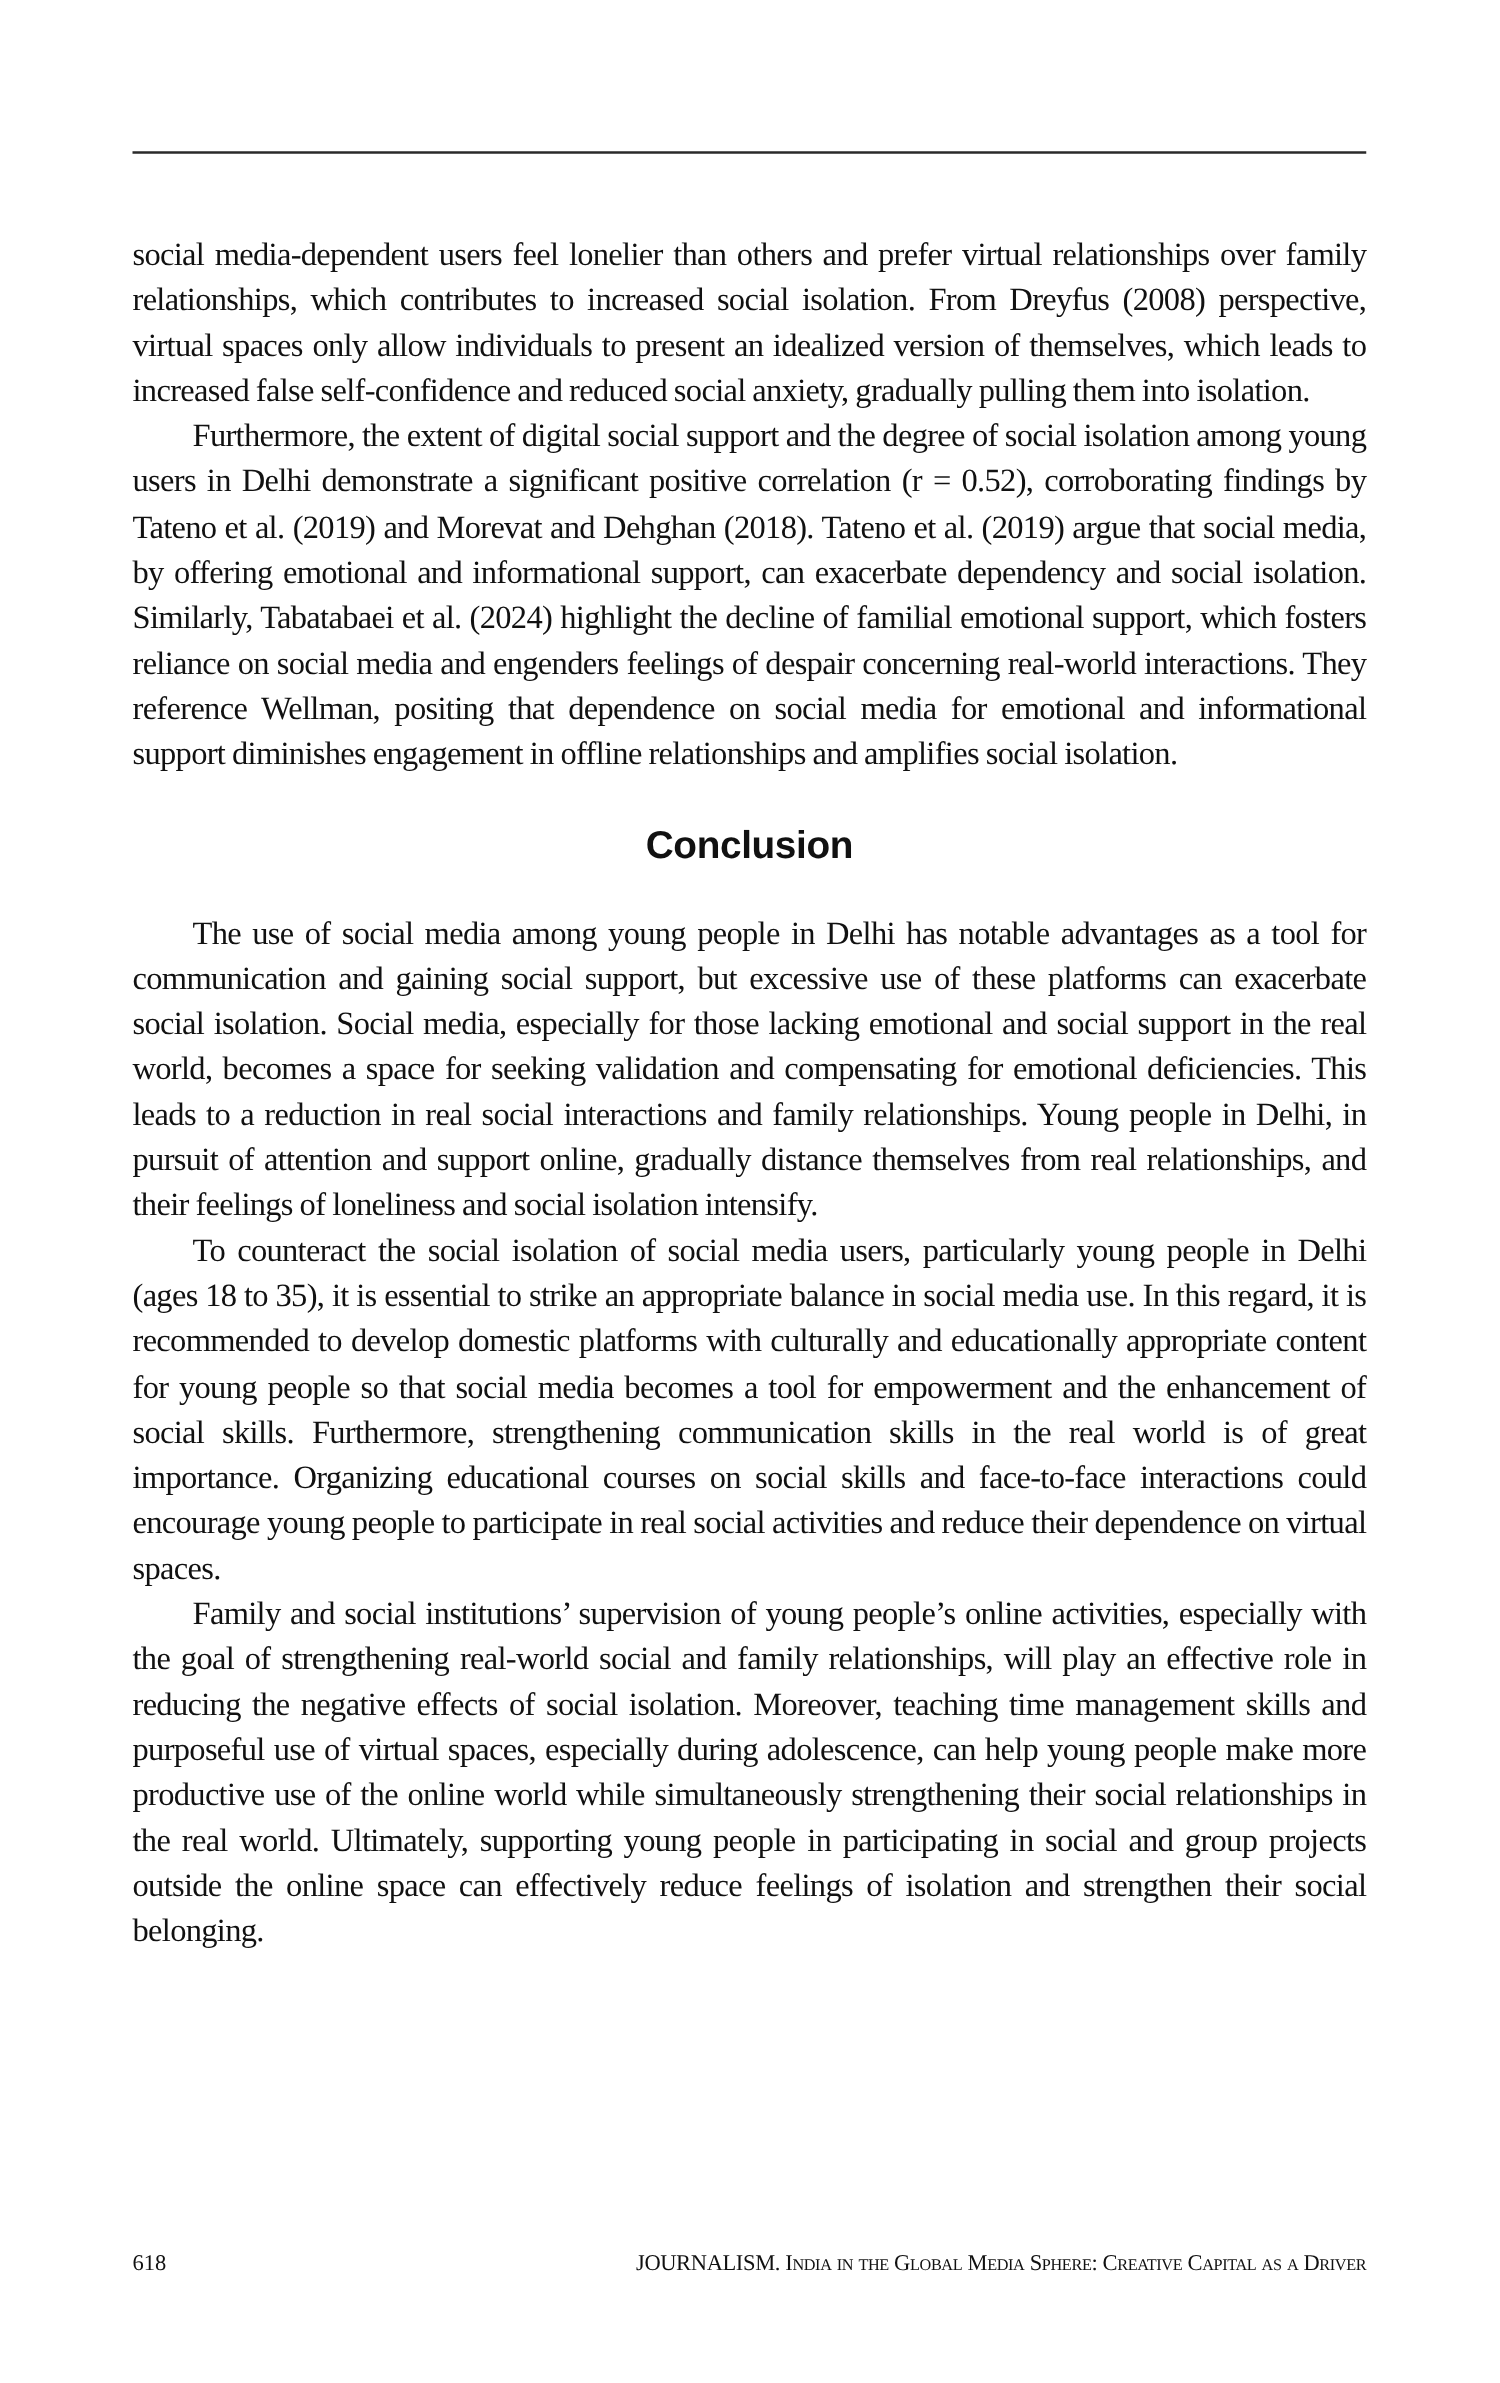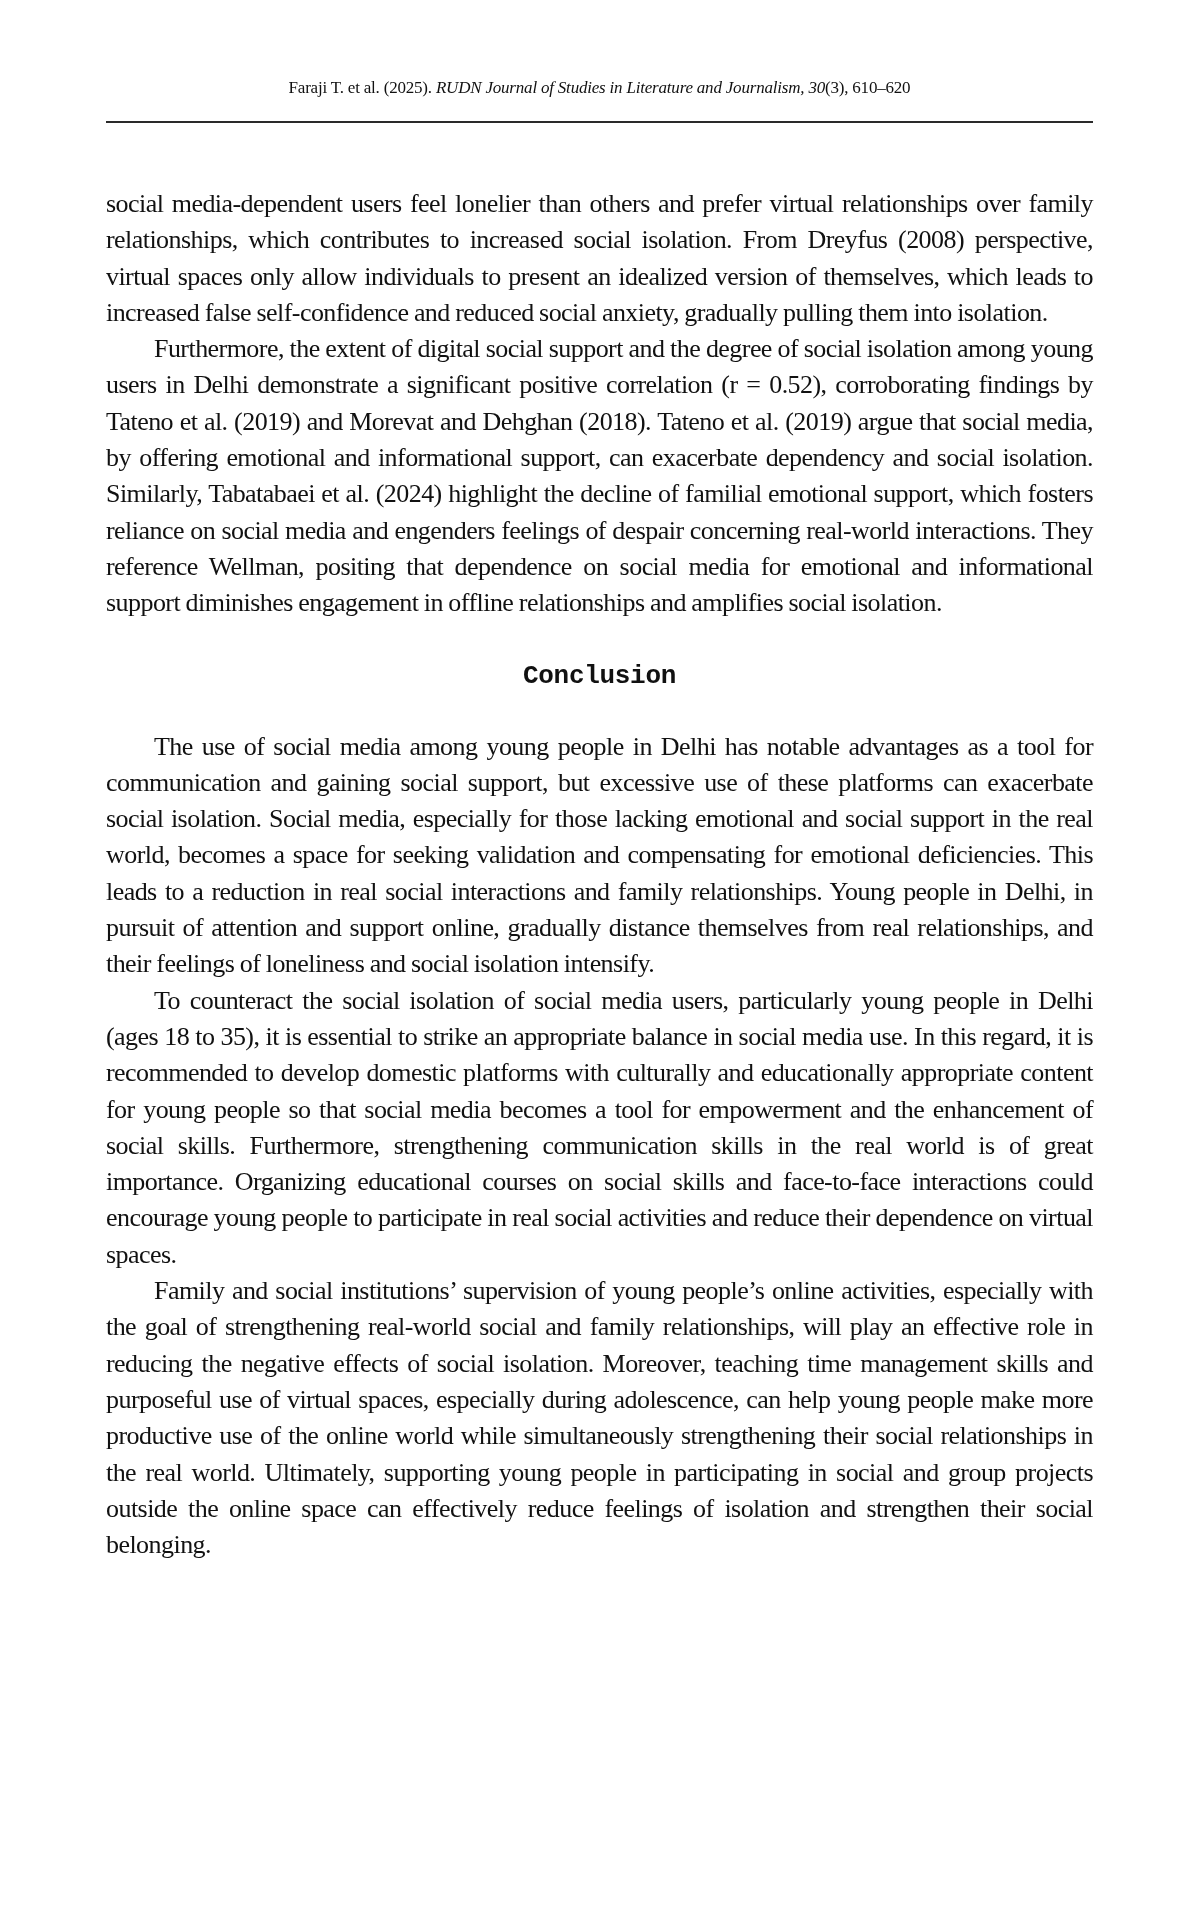--- a/index.html
+++ b/index.html
@@ -55,23 +55,23 @@
       margin-top: 40px;
     }
     .body-text p {
       margin: 0;
       text-indent: 0;
     }
     .body-text p.indent { text-indent: 48px; }
     .section-heading {
       margin: 37px 0 36px 0;
       text-align: center;
-      font-family: Liberation Mono, monospace;
+      font-family: Liberation Sans, sans-serif;
       font-weight: bold;
-      font-size: 26px;
+      font-size: 31px;
       line-height: 34px;
       letter-spacing: -0.3px;
     }
     .footer {
       position: absolute;
       top: 1795px;
       left: 0;
       width: 987px;
       height: 30px;
       font-size: 18px;
@@ -88,31 +88,32 @@
       top: 0;
       font-variant: small-caps;
       letter-spacing: -0.3px;
     }
   </style>
 </head>
 <body>
 
 <div class="page">
 
-  <div class="running-head">
-    <span>Faraji T. et al. (2025). </span><span class="journal-name">RUDN Journal of Studies in Literature and Journalism,</span><span class="volume"> 30</span><span>(3), 610–620</span>
-  </div>
 
   <div class="head-rule"></div>
 
   <div class="body-text">
     <p>social media-dependent users feel lonelier than others and prefer virtual relationships over family relationships, which contributes to increased social isolation. From Dreyfus (2008) perspective, virtual spaces only allow individuals to present an idealized version of themselves, which leads to increased false self-confidence and reduced social anxiety, gradually pulling them into isolation.</p>
     <p class="indent">Furthermore, the extent of digital social support and the degree of social isolation among young users in Delhi demonstrate a significant positive correlation (r = 0.52), corroborating findings by Tateno et al. (2019) and Morevat and Dehghan (2018). Tateno et al. (2019) argue that social media, by offering emotional and informational support, can exacerbate dependency and social isolation. Similarly, Tabatabaei et al. (2024) highlight the decline of familial emotional support, which fosters reliance on social media and engenders feelings of despair concerning real-world interactions. They reference Wellman, positing that dependence on social media for emotional and informational support diminishes engagement in offline relationships and amplifies social isolation.</p>
 
     <h2 class="section-heading">Conclusion</h2>
 
     <p class="indent">The use of social media among young people in Delhi has notable advantages as a tool for communication and gaining social support, but excessive use of these platforms can exacerbate social isolation. Social media, especially for those lacking emotional and social support in the real world, becomes a space for seeking validation and compensating for emotional deficiencies. This leads to a reduction in real social interactions and family relationships. Young people in Delhi, in pursuit of attention and support online, gradually distance themselves from real relationships, and their feelings of loneliness and social isolation intensify.</p>
     <p class="indent">To counteract the social isolation of social media users, particularly young people in Delhi (ages 18 to 35), it is essential to strike an appropriate balance in social media use. In this regard, it is recommended to develop domestic platforms with culturally and educationally appropriate content for young people so that social media becomes a tool for empowerment and the enhancement of social skills. Furthermore, strengthening communication skills in the real world is of great importance. Organizing educational courses on social skills and face-to-face interactions could encourage young people to participate in real social activities and reduce their dependence on virtual spaces.</p>
     <p class="indent">Family and social institutions’ supervision of young people’s online activities, especially with the goal of strengthening real-world social and family relationships, will play an effective role in reducing the negative effects of social isolation. Moreover, teaching time management skills and purposeful use of virtual spaces, especially during adolescence, can help young people make more productive use of the online world while simultaneously strengthening their social relationships in the real world. Ultimately, supporting young people in participating in social and group projects outside the online space can effectively reduce feelings of isolation and strengthen their social belonging.</p>
   </div>
 
+  <div class="footer">
+    <span class="page-number">618</span>
+    <span class="footer-title">JOURNALISM. India in the Global Media Sphere: Creative Capital as a Driver</span>
+  </div>
 
 </div>
 
 </body></html>

